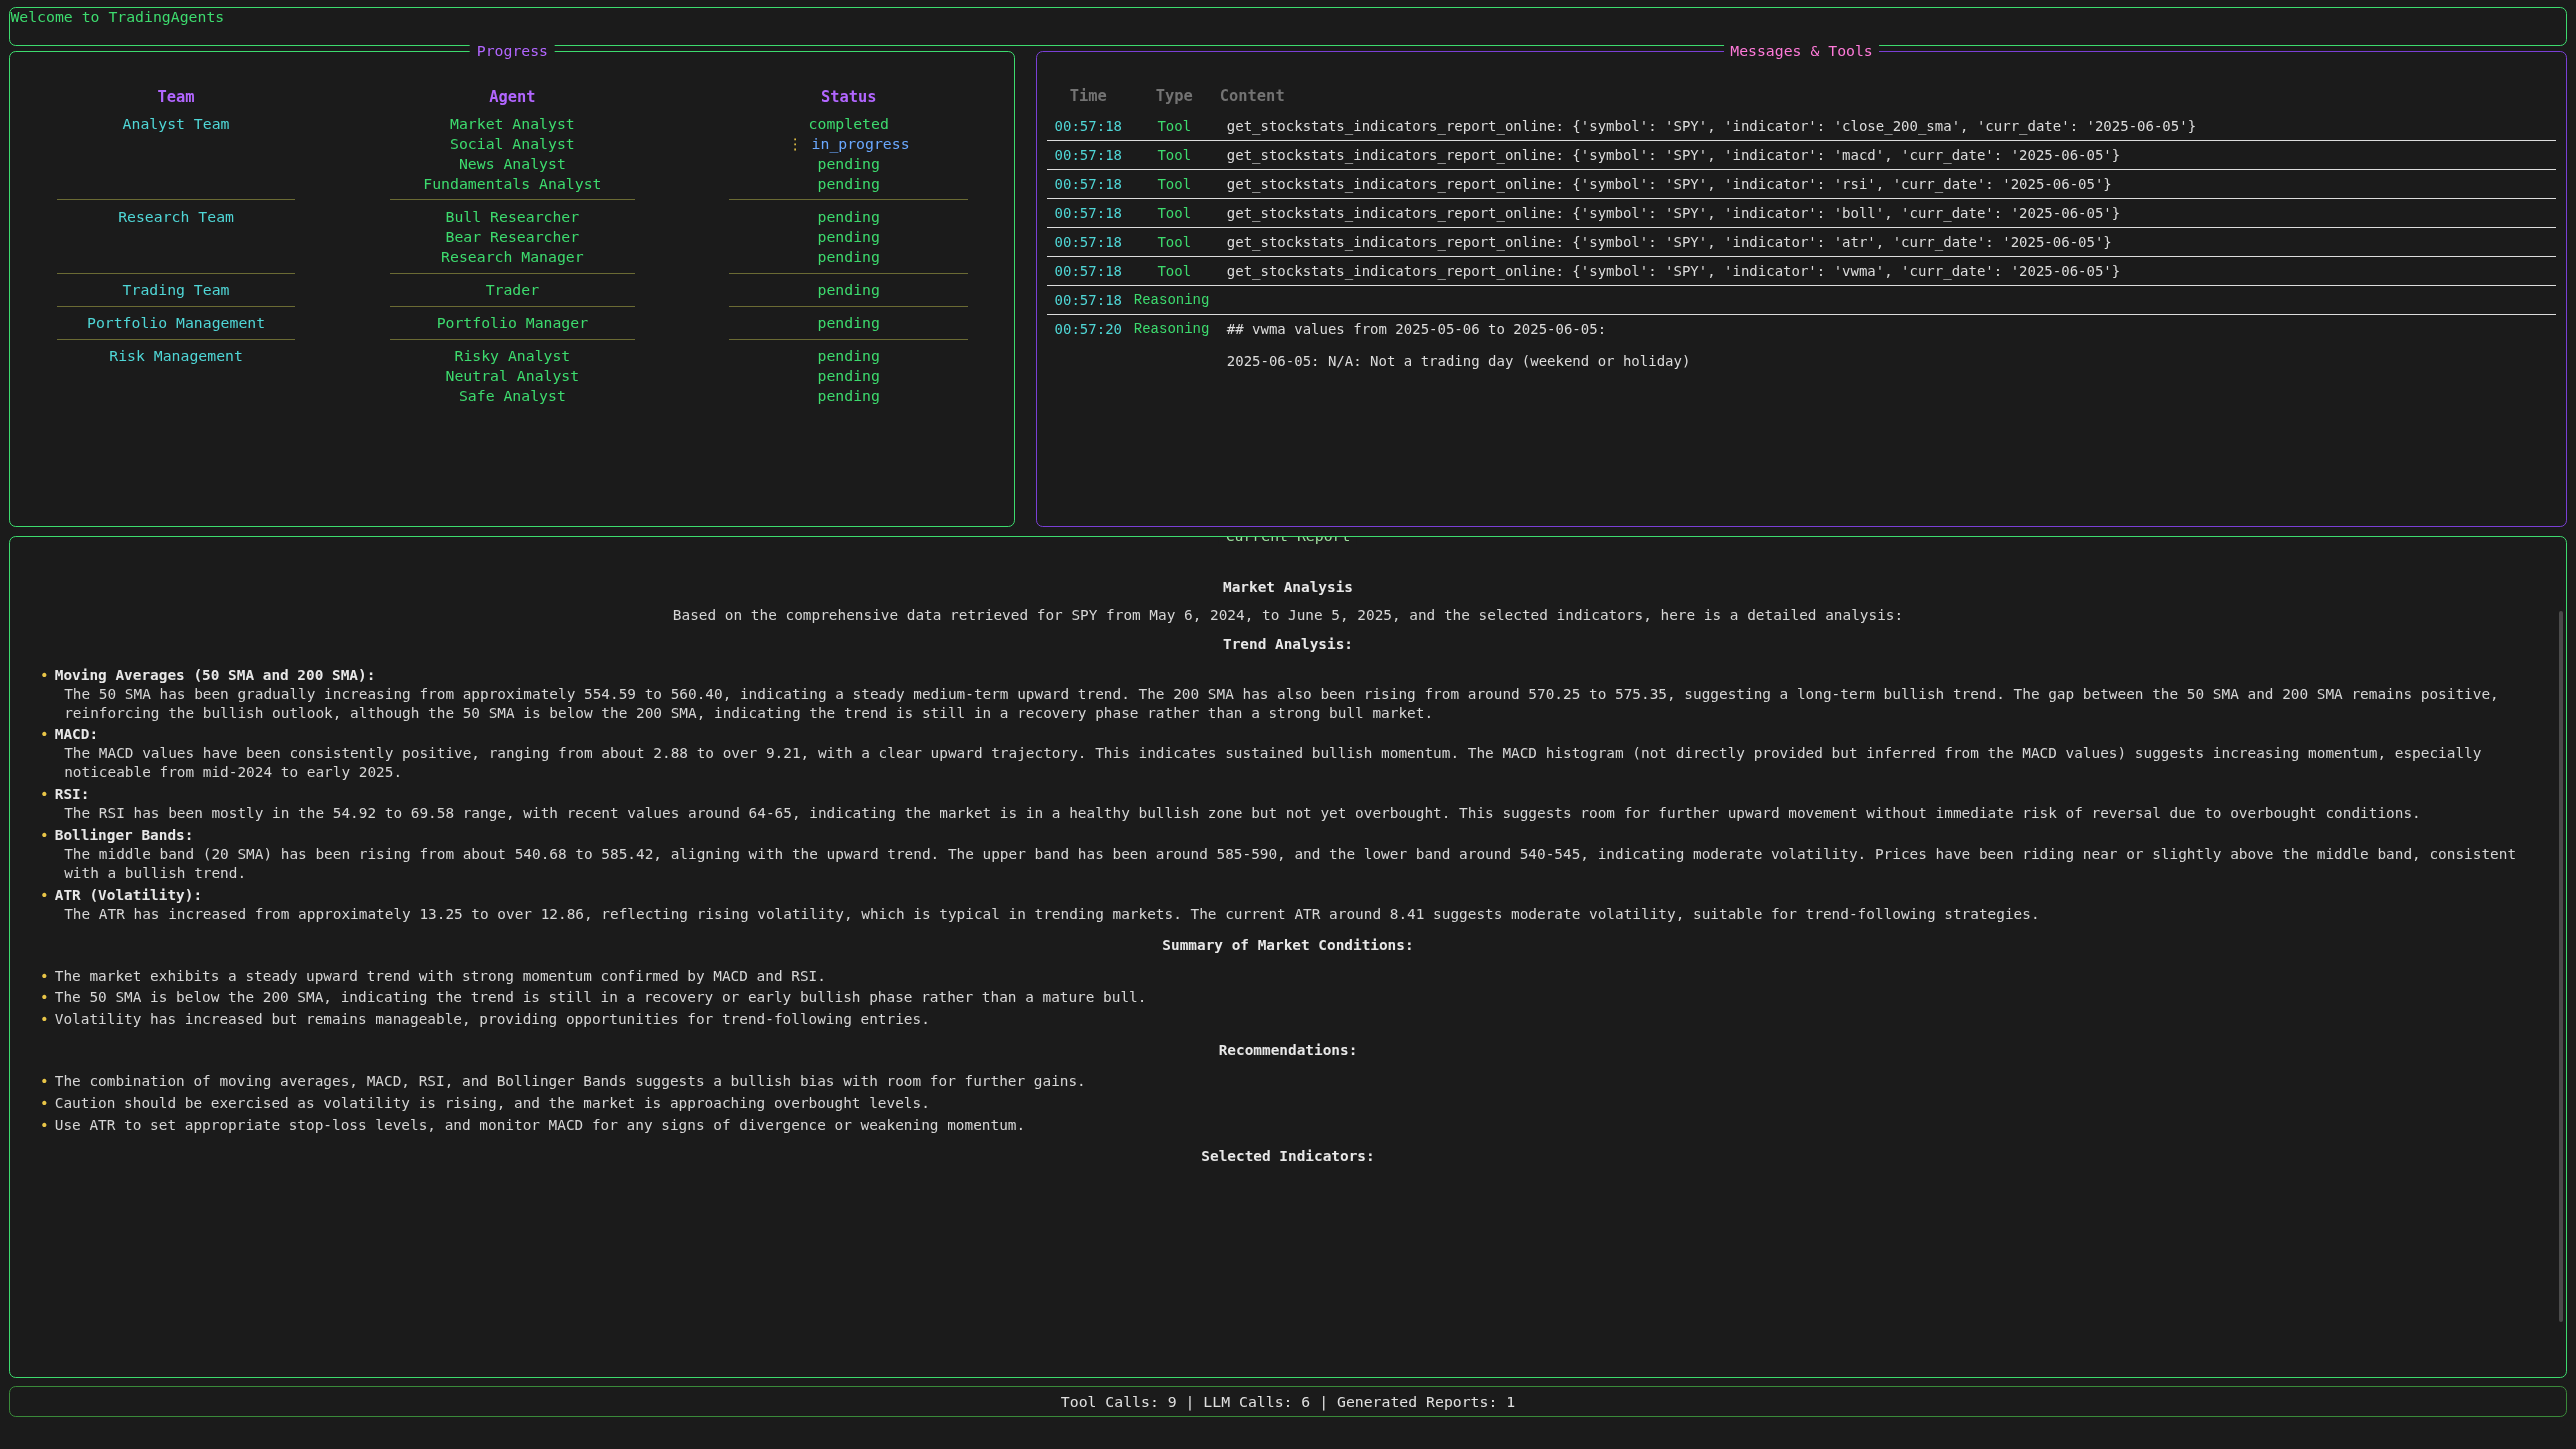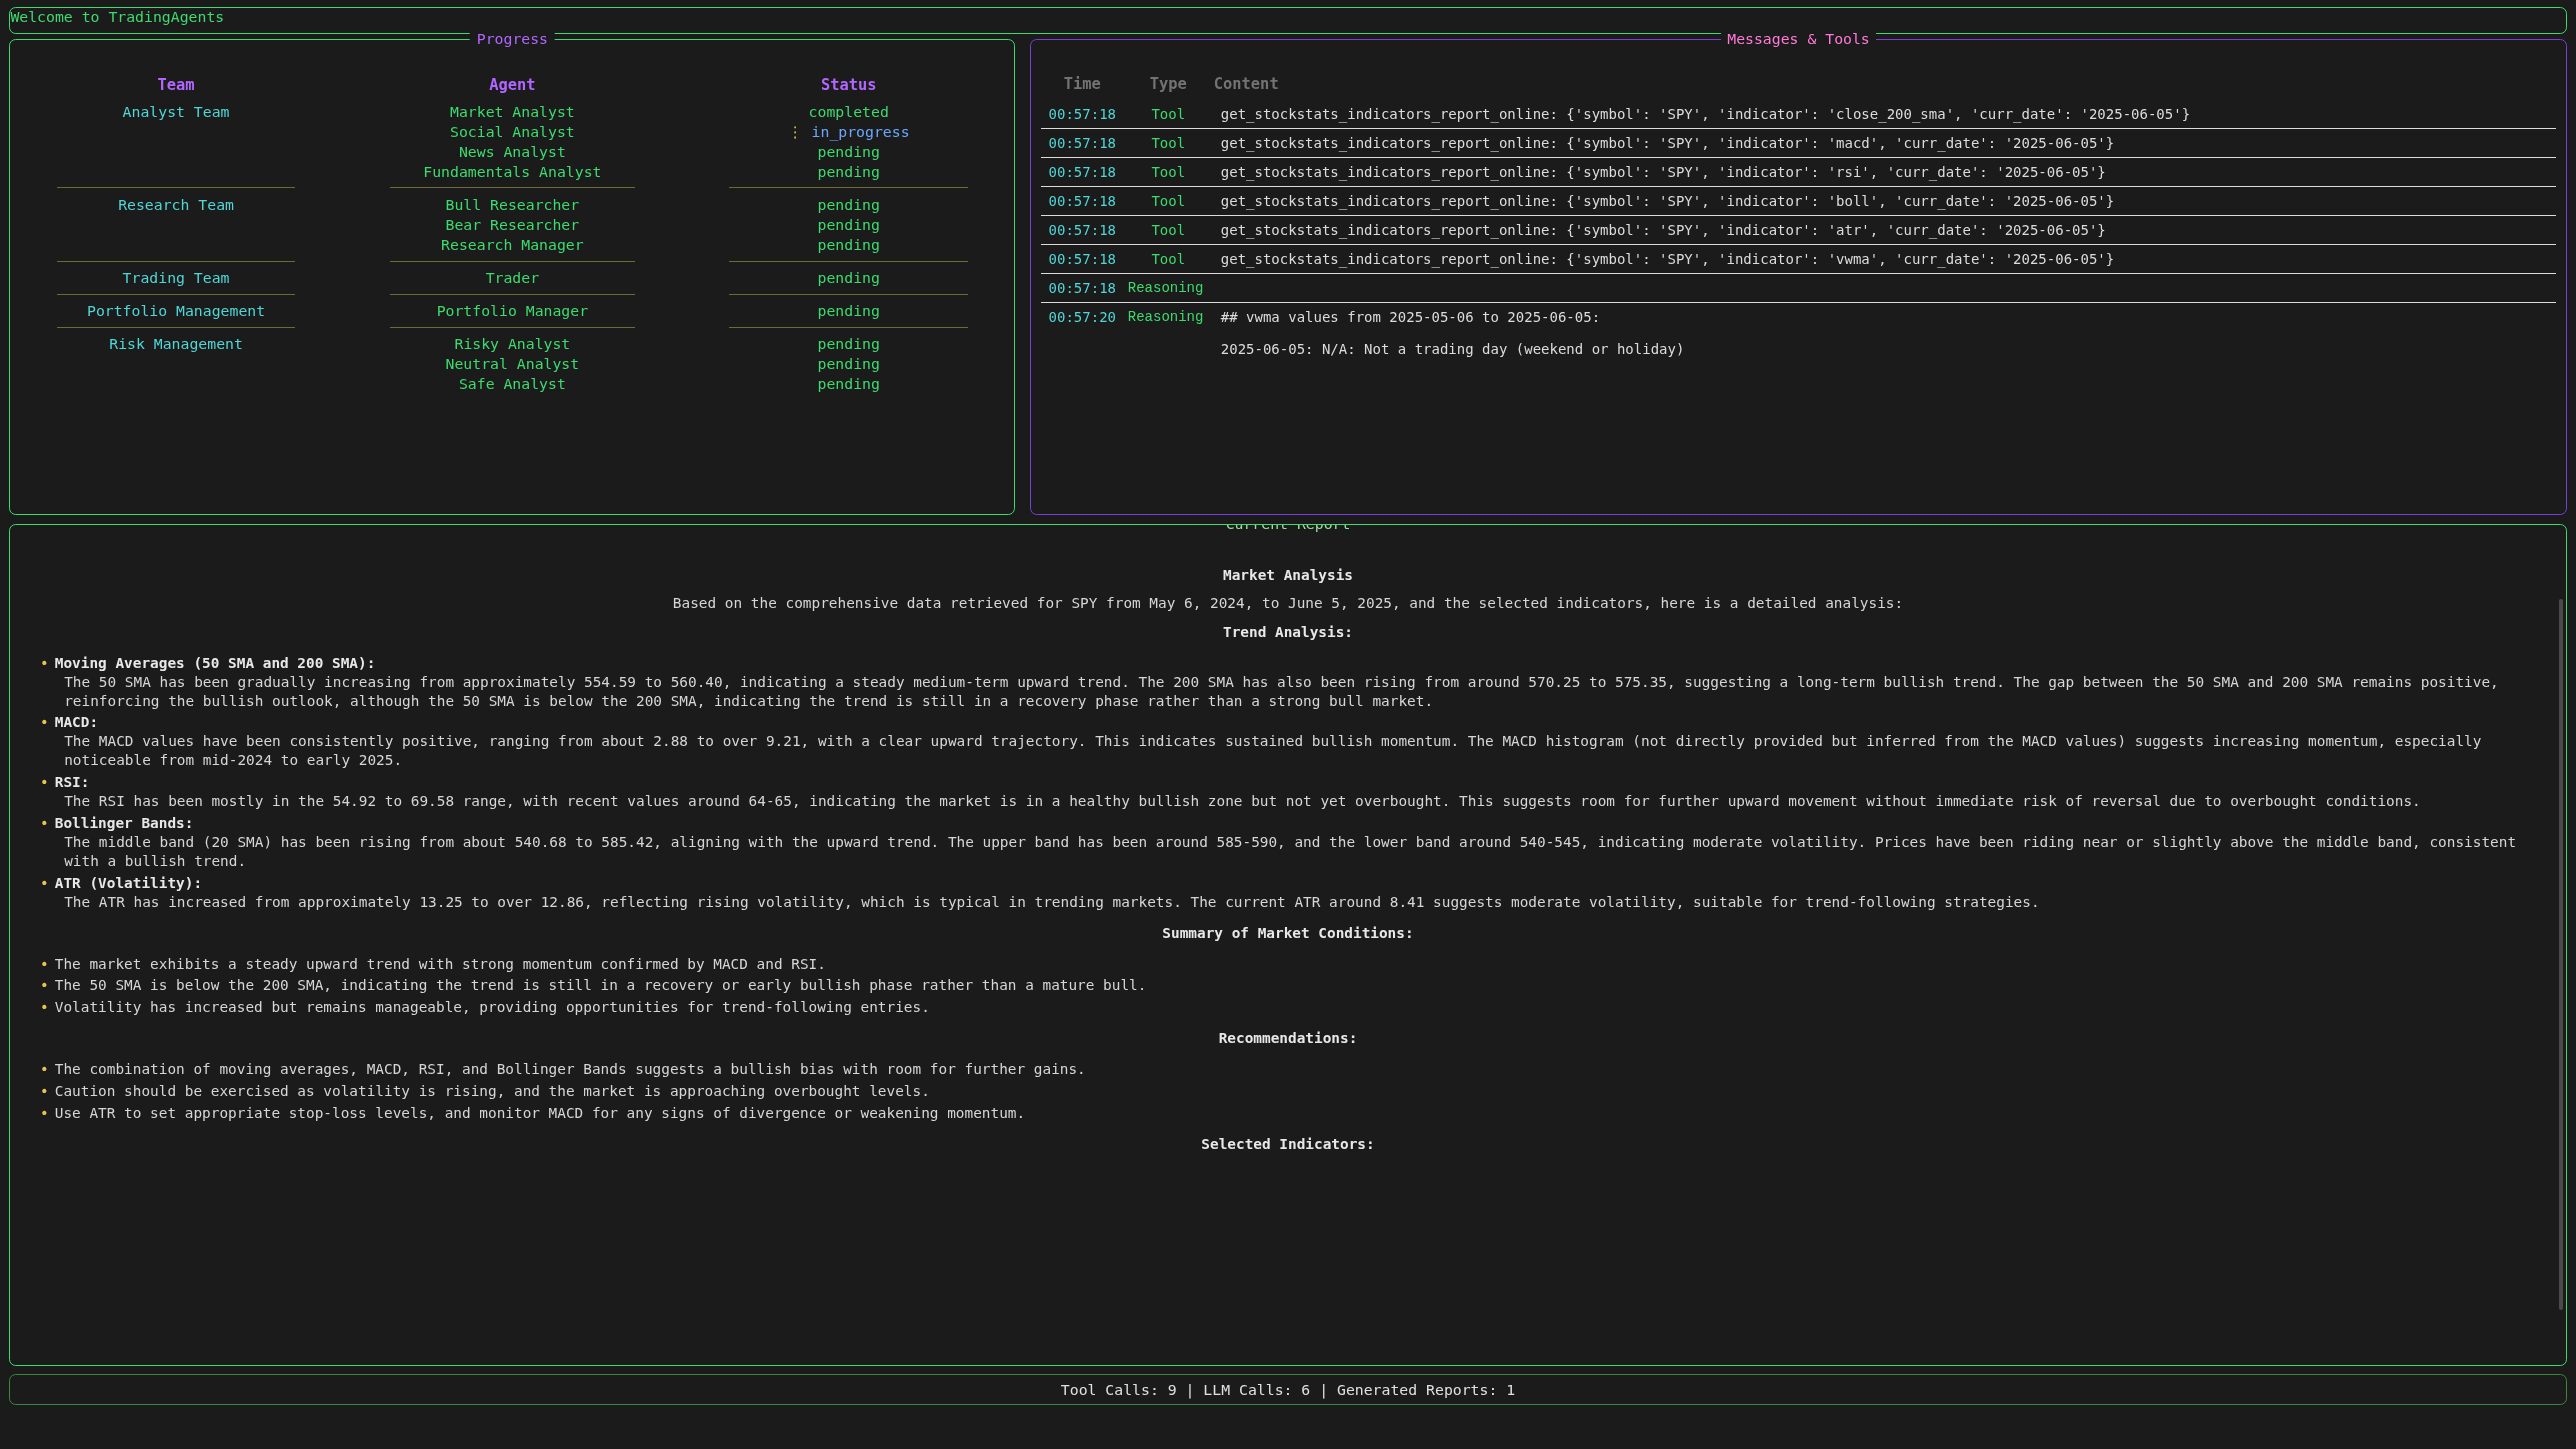--- a/index.html
+++ b/index.html
@@ -28,33 +28,33 @@
     top: -10px;
     left: 50%;
     transform: translateX(-50%);
     background: #1b1b1b;
     padding: 0 6.7px;
     font-size: 14.8px;
     white-space: nowrap;
   }
   
   .header {
-    height: 27px;
+    height: 39px;
     margin-bottom: 5.4px;
     border: 1.3px solid #3ddb6e;
     border-radius: 6.7px;
     position: relative;
     box-sizing: border-box;
   }
   .header .panel-title { color: #3ddb6e; top: -10px; }
 
   
   .top-row {
     display: flex;
-    gap: 15px;
+    gap: 21px;
     height: 476px;
   }
   .progress-panel {
     width: 1006px;
     border-color: #3ddb6e;
   }
   .progress-panel .panel-title { color: #b266ff; }
   .messages-panel {
     flex: 1;
     border-color: #7a3fd6;

